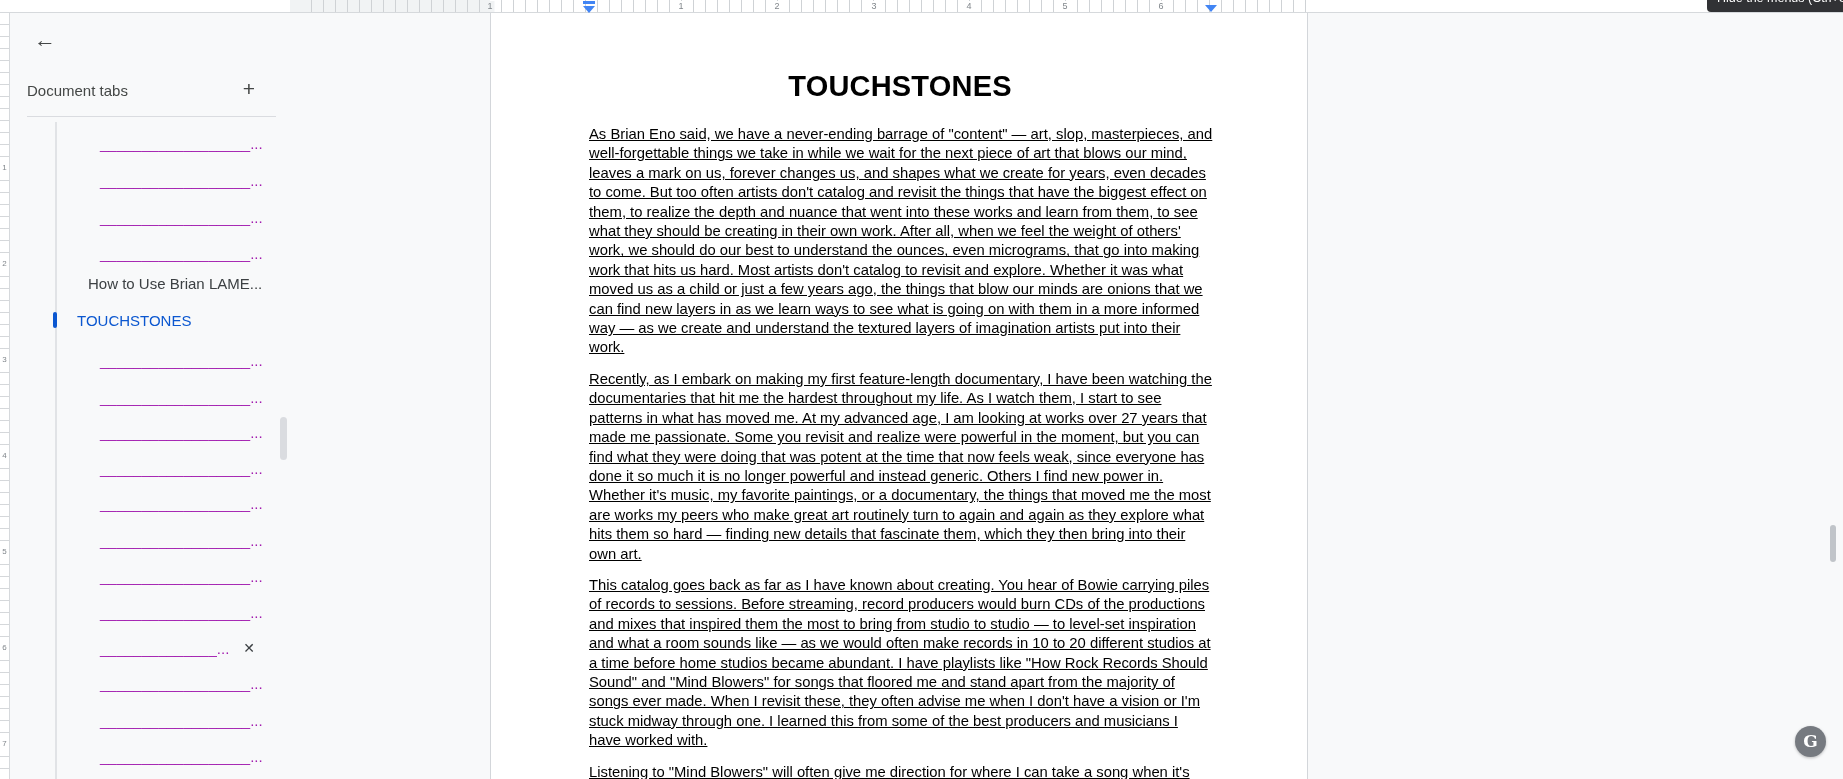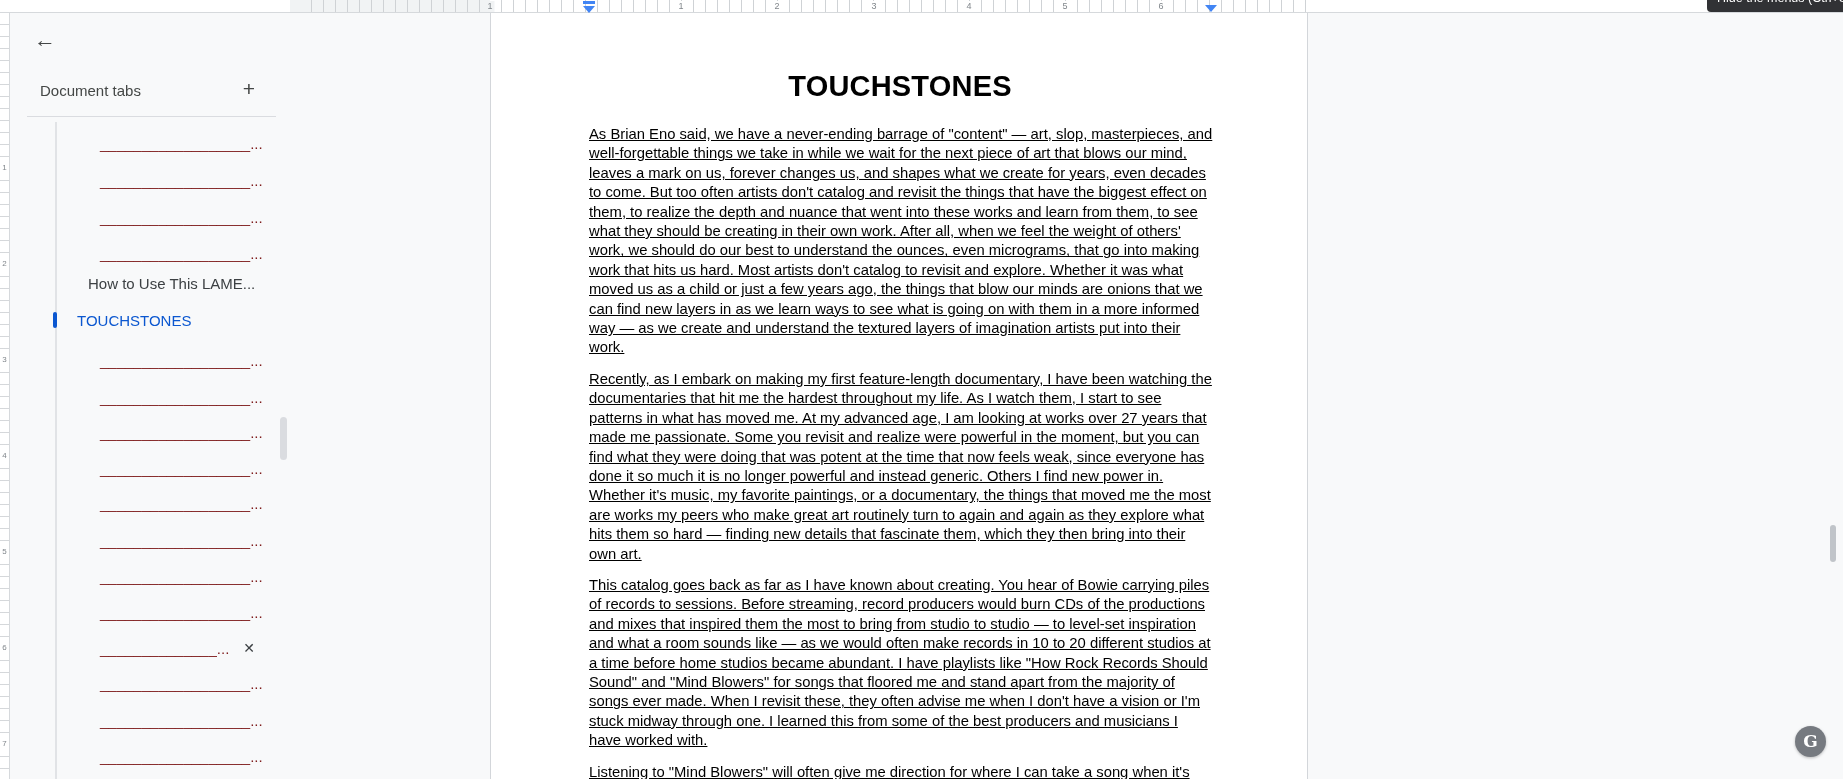--- a/index.html
+++ b/index.html
@@ -67,38 +67,38 @@
   }
 
   
   .sidebar { position:absolute; left:0; top:0; width:300px; height:779px; z-index:3; }
   .back-btn {
     position:absolute; left:30px; top:25px; width:30px; height:30px;
     display:flex; align-items:center; justify-content:center;
     border-radius:50%; cursor:pointer; color:#444746; font-size:22px; line-height:1;
   }
   .sb-header-label {
-    position:absolute; left:40px; top:82px; font-size:15px; color:#444746;
+    position:absolute; left:27px; top:82px; font-size:15px; color:#444746;
   }
   .add-btn {
     position:absolute; left:236px; top:76px; width:26px; height:26px;
     display:flex; align-items:center; justify-content:center;
     font-size:21px; color:#444746; cursor:pointer; border-radius:50%; font-weight:400;
   }
   .sb-divider {
     position:absolute; left:27px; top:116px; width:249px; height:1px; background:#dadce0;
   }
   .sb-guide {
     position:absolute; left:55px; top:122px; width:2px; height:657px; background:#e1e3e6;
   }
   .tab-item {
     position:absolute; height:26px; display:flex; align-items:center;
     font-size:15px; cursor:pointer; white-space:nowrap;
   }
-  .tab-item .lbl.placeholder { color:#7f1d1d; letter-spacing:0; }
+  .tab-item .lbl.placeholder { color:#a21caf; letter-spacing:0; }
   .tab-item .lbl.normal { color:#3c4043; }
   .tab-item .lbl.active { color:#0b57d0; font-weight:500; }
   .active-bar {
     position:absolute; left:53px; width:4px; height:16px; border-radius:3px;
     background:#0b57d0;
   }
   .tab-close {
     position:absolute; left:240px; width:18px; height:18px;
     display:flex; align-items:center; justify-content:center;
     font-size:14px; color:#3c4043; cursor:pointer;
@@ -197,21 +197,21 @@
     <div class="tab-item" style="left: 100px; top: 167px;">
       <span class="lbl placeholder">__________________...</span>
     </div>
     <div class="tab-item" style="left: 100px; top: 204px;">
       <span class="lbl placeholder">__________________...</span>
     </div>
     <div class="tab-item" style="left: 100px; top: 240px;">
       <span class="lbl placeholder">__________________...</span>
     </div>
     <div class="tab-item" style="left: 88px; top: 270px;">
-      <span class="lbl normal">How to Use This LAME...</span>
+      <span class="lbl normal">How to Use Brian LAME...</span>
     </div>
     <div class="tab-item" style="left: 77px; top: 307px;">
       <span class="lbl active">TOUCHSTONES</span>
     </div>
     <div class="active-bar" style="top: 312px;"></div>
     <div class="tab-item" style="left: 100px; top: 347px;">
       <span class="lbl placeholder">__________________...</span>
     </div>
     <div class="tab-item" style="left: 100px; top: 384px;">
       <span class="lbl placeholder">__________________...</span>

